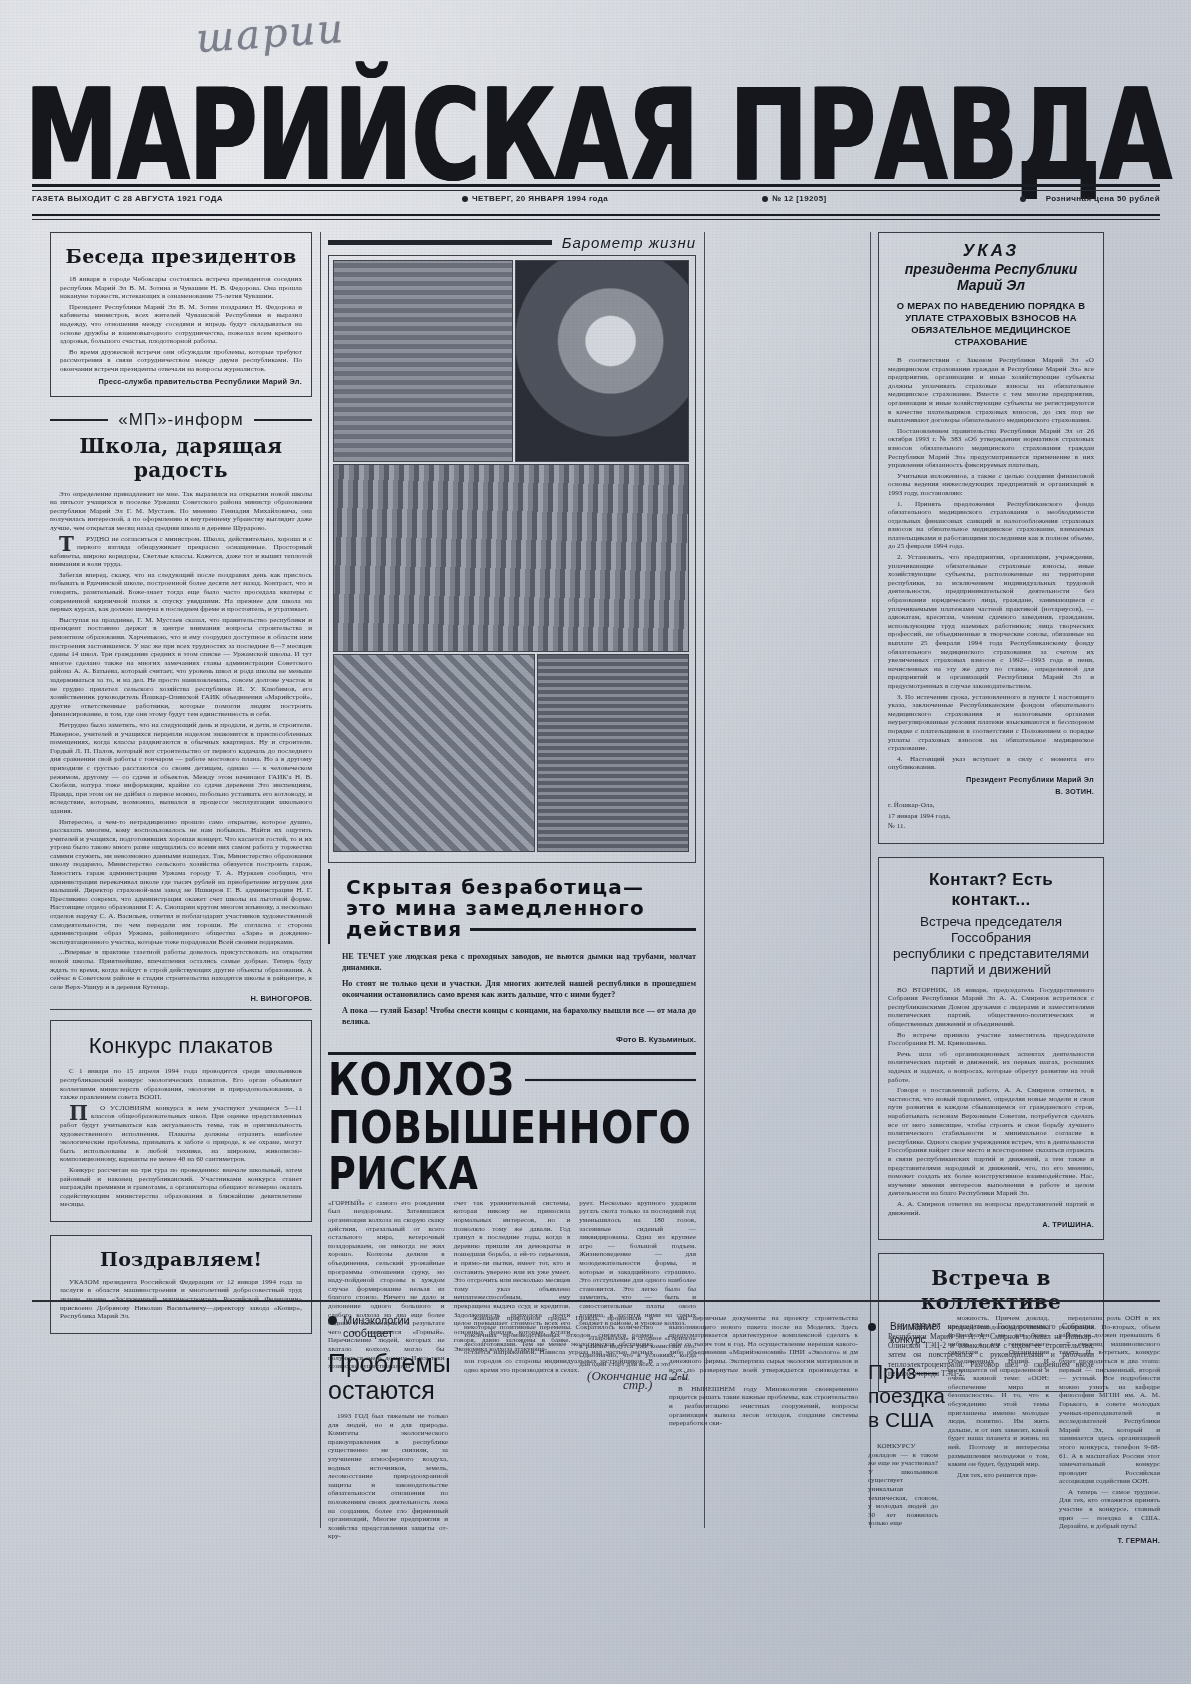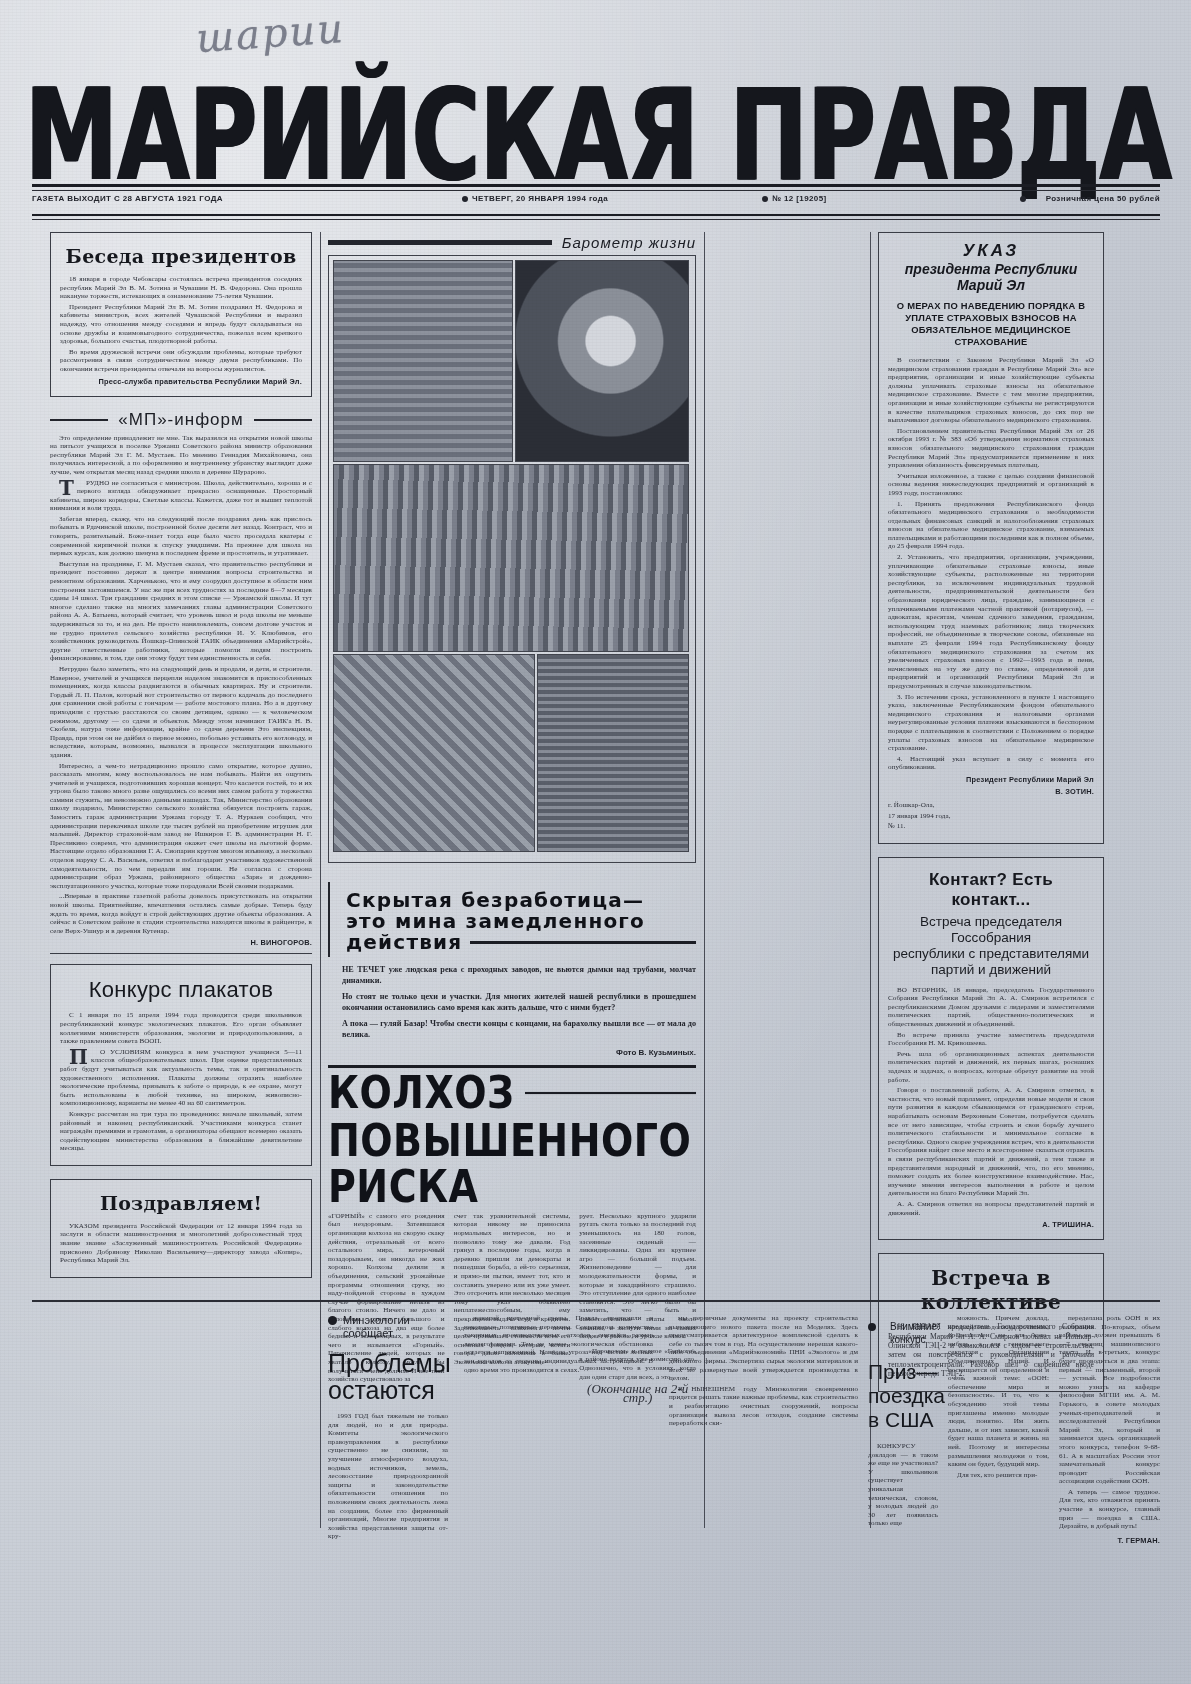--- a/index.html
+++ b/index.html
@@ -272,20 +272,21 @@
         <div class="sig">Пресс-служба правительства Республики Марий Эл.</div>
       </div>
 
       <div class="kicker">
         <span class="bar"></span>
         <span>«МП»-информ</span>
         <span class="bar"></span>
       </div>
 
       <div>
+        <h2 class="hd" style="font-size:20px">Школа, дарящая радость</h2>
         <div class="body-text">
           <p>Это определение принадлежит не мне. Так выразился на открытии новой школы на пятьсот учащихся в поселке Уржанш Советского района министр образования республики Марий Эл Г. М. Мустаев. По мнению Геннадия Михайловича, она получилась интересной, а по оформлению и внутреннему убранству выглядит даже лучше, чем открытая месяц назад средняя школа в деревне Шурарово.</p>
           <p class="dropcap">ТРУДНО не согласиться с министром. Школа, действительно, хороша и с первого взгляда обнаруживает прекрасно оснащенные. Просторный кабинеты, широко коридоры, Светлые классы. Кажется, даже тот и вышит теплотой внимания и воли труда.</p>
           <p>Забегая вперед, скажу, что на следующий после поздравил день как прислось побывать в Рдачинской школе, построенной более десяти лет назад. Контраст, что и говорить, разительный. Боже-знает тогда еще было часто проседала кватеры с современной кирпичной полки к спуску увядшими. На прежнее для школа на первых курсах, как должно шенуна в последнем фреме и простоятель, и утративает.</p>
           <p>Выступая на празднике, Г. М. Мустаев сказал, что правительство республики и президент постоянно держат в центре внимания вопросы строительства и ремонтном образования. Харченькою, что и ему соорудил доступное в области ним построения застоявшемся. У нас же при всех трудностях за последние 6—7 месяцев сданы 14 школ. Три гражданин средних в этом списке — Уржамской школы. И тут многое сделано также на многих замечаниях главы администрации Советского района А. А. Батыева, который считает, что уровень школ и рода школы не меньше задерживаться за то, и на дел. Не просто нанялоклемать, совсем долгове участок и не грудно прилетел сельского хозяйства республики И. У. Клюбимов, его хозяйственник руководитель Йошкар-Олинской ГАИК объединения «Марийстрой», другие ответственные работники, которые помогли людям построить финансирование, в том, где они этому будут тем единственность и себя.</p>
           <p>Нетрудно было заметить, что на следующий день и продали, и дети, и строители. Наверное, учителей и учащихся перцепли наделом знакомится в приспособленных помещениях, когда классы раздвигаются в обычных квартирах. Ну и строители. Гордый Л. П. Палов, который вот строительство от первого кадачаль до последнего дня сравнении свой работы с гончаром — работе мостового плана. Но а в другому приходили с грустью расстаются со своим детищем, однако — к человеческом режимом, другому — со сдачи и объектов. Между этом начинают ГАИК'а Н. В. Скобеля, натура тоже информации, крайне со сдачи деревени Это инспекциям, Правда, при этом он не дайбил о первое можно, побольно устаивать его котловоду, и вследствие, которым, возможно, вызвался в процессе эксплуатации школьного здания.</p>
           <p>Интересно, а чем-то нетрадиционно прошло само открытие, которое душно, рассказать многим, кому воспользовалось не нам побывать. Найти их ощутить учителей и учащихся, подготовивших хорошая концерт. Что касается гостей, то и их утрона было таково много разве ощущались со всеми них самом работа у торжества самими стужить, ни невозможно данными нашедах. Так, Министерство образования школу подарило, Министерство сельского хозяйства обязуется построить гараж, Замостить гараж администрации Уржама городу Т. А. Нуркаев сообщил, что администрация перекачивал школе где тысяч рублей на приобретение игрушек для малышей. Директор страховой-вам завод не Ишкиров Г. В. администрации Н. Г. Пресликино совремл, что администрация окажет счет школы на льготной форме. Настоящие отдело образования Г. А. Сиопарин крутом многом изъянову, а несколько отделов наруку С. А. Васильев, ответил и поблагодарит участников художественной самодеятельности, по чем передали им гороши. Не согласна с сторона администрации образ Уржама, районирного общества «Заря» и дождевно-эксплуатационного участка, которые тоже порадовали Всей своими подарками.</p>
           <p>...Впервые в практике газетной работы довелось присутствовать на открытии новой школы. Приятнейшие, впечатления остались самые добрые. Теперь буду ждать то время, когда войдут в строй действующих другие объекты образования. А сейчас в Советском районе в стадии строительства находятся школы в райцентре, в селе Верх-Ушнур и в деревня Кутенар.</p>
         </div>
         <div class="sig">Н. ВИНОГОРОВ.</div>
@@ -337,21 +338,21 @@
                repeating-linear-gradient(45deg,#6e737f 0 6px,#9aa0aa 6px 12px),
                radial-gradient(circle at 40% 35%, rgba(240,242,245,.55), rgba(0,0,0,0) 50%),
                linear-gradient(#858a95,#3f434c);"></div>
         <div class="photo" style="position:absolute;left:208px;top:398px;width:150px;height:196px;
              background:
                repeating-linear-gradient(0deg,#888d98 0 3px,#5a5f6a 3px 7px),
                radial-gradient(ellipse at 60% 30%, rgba(235,237,241,.5), rgba(0,0,0,0) 55%),
                linear-gradient(#8f949f,#43474f);"></div>
       </div>
 
-      <div style="border-left:2px solid #23252d;margin-top:19px;padding-left:2px">
+      <div style="border-left:2px solid #23252d;margin-top:6px;padding-left:2px">
         <div class="big-hd hd-unemployment">
           <div>Скрытая безработица—</div>
           <div>это мина замедленного</div>
           <div style="display:flex;align-items:center;gap:8px">
             <span>действия</span>
             <span style="flex:1;height:3px;background:#1b1d24"></span>
           </div>
         </div>
       </div>
 

